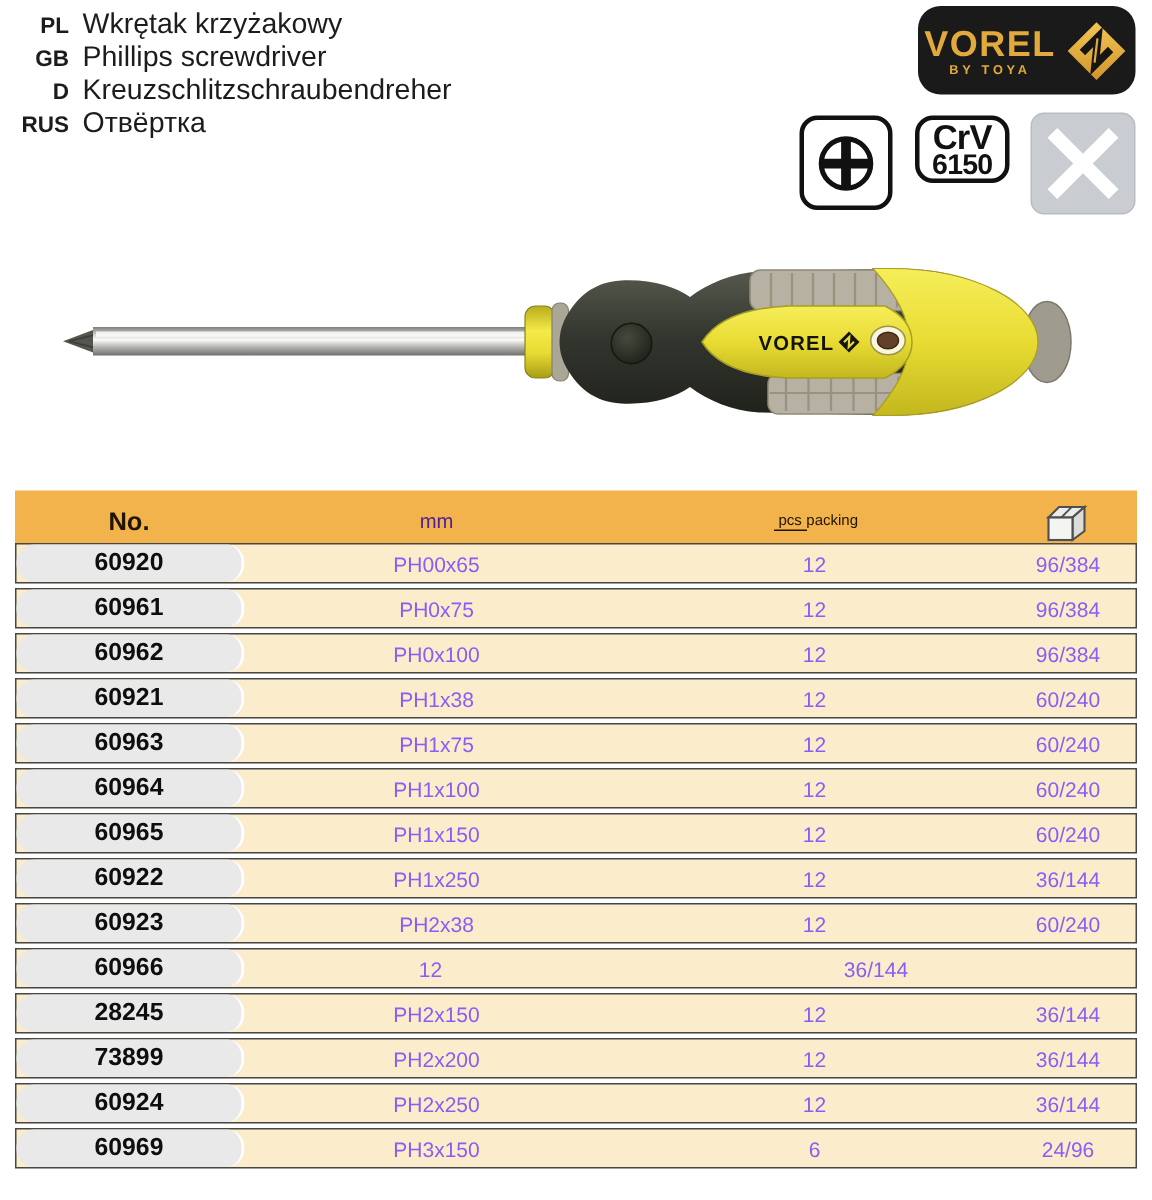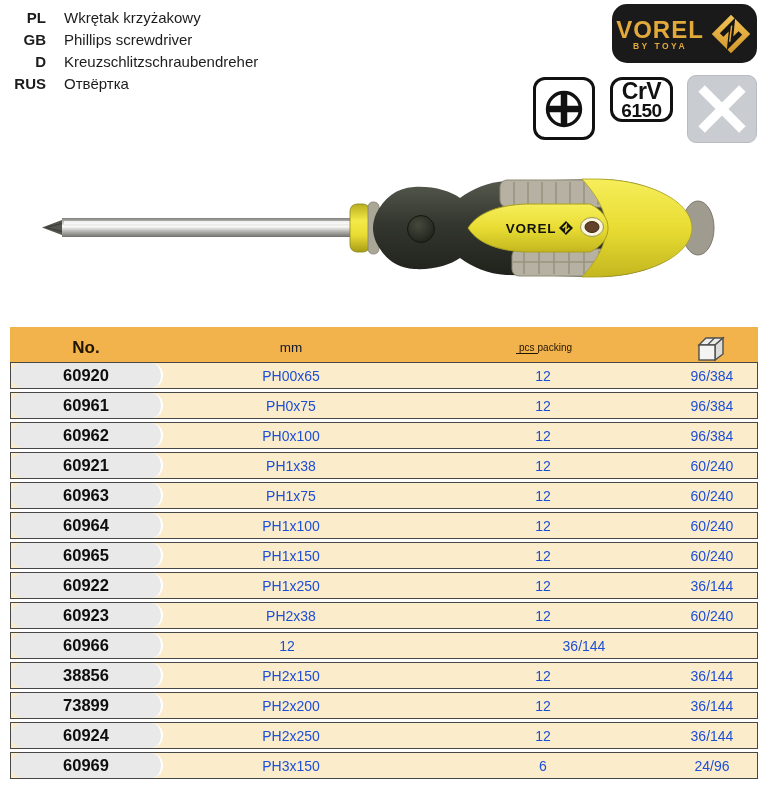--- a/index.html
+++ b/index.html
@@ -11,21 +11,21 @@
   html,body{margin:0;padding:0;background:#fff;}
   .page{position:relative;width:768px;height:800px;background:#fff;overflow:hidden;
         font-family:"Liberation Sans",sans-serif;color:#1c1c1c;}
 
   
   .trans{position:absolute;top:6px;}
   .trans-left{left:12px;}
   .trans-right{left:252px;}
   .t-row{display:flex;height:22px;align-items:center;}
   .t-lang{width:34px;text-align:right;font-weight:bold;font-size:15px;flex:none;}
-  .t-name{margin-left:18px;font-size:15px;white-space:nowrap;}
+  .t-name{margin-left:9px;font-size:19px;white-space:nowrap;}
 
   
   .logo{position:absolute;left:612px;top:4px;width:145px;height:59px;background:var(--logo-bg);
         border-radius:15px;display:flex;align-items:center;justify-content:center;gap:5px;}
   .logo-text{display:flex;flex-direction:column;align-items:center;margin-top:3px;}
   .logo-name{color:var(--brand-gold);font-weight:bold;font-size:24px;line-height:22px;letter-spacing:1px;}
   .logo-by{color:var(--brand-gold);font-weight:bold;font-size:8.5px;line-height:10px;letter-spacing:2.5px;}
 
   
   .badge{position:absolute;box-sizing:border-box;}
@@ -40,29 +40,29 @@
            border:1px solid #b8bcc2;border-radius:9px;display:flex;align-items:center;justify-content:center;}
 
   
   .product{position:absolute;left:0;top:160px;}
 
   
   .thead{position:absolute;left:10px;top:327px;width:748px;height:43px;background:var(--header-bg);
          border-bottom:2px solid #3a3a3a;box-sizing:border-box;display:flex;}
   .th{display:flex;align-items:center;justify-content:center;flex:none;}
   .th-no{width:152px;font-weight:bold;font-size:17px;color:#201500;}
-  .th-mm{width:258px;font-size:13.5px;color:#0f172a;}
+  .th-mm{width:258px;font-size:13.5px;color:#4c1d95;}
   .th-pcs{width:248px;flex-direction:row;font-size:10px;color:#201500;line-height:11px;}
   .pcs-top{border-bottom:1px solid #201500;padding:0 3px;}
   .th-box{width:90px;}
   .tbody{position:absolute;left:10px;top:362px;width:748px;}
   .row{display:flex;height:27px;margin-bottom:3px;border:1px solid var(--border-dark);
        background:var(--row-bg);box-sizing:border-box;}
   .cell{display:flex;align-items:center;justify-content:center;flex:none;box-sizing:border-box;
-        font-size:14px;color:#1d4ed8;}
+        font-size:14px;color:#8b5cf6;}
   .c-no{width:152px;background:var(--no-col-bg);border-right:2px solid #fff;
         font-weight:bold;font-size:16.5px;color:#0e0e0e;border-radius:12px;}
   .c-mm{width:256px;}
   .c-pcs{width:248px;}
   .c-pack{flex:1;}
 </style>
 </head>
 <body>
 
 <div class="page">
@@ -287,21 +287,21 @@
         <div class="cell c-pack">60/240</div>
       </div>
 
       <div class="row">
         <div class="cell c-no">60966</div>
         <div class="cell c-pcs">12</div>
         <div class="cell c-pack">36/144</div>
       </div>
 
       <div class="row">
-        <div class="cell c-no">38856</div>
+        <div class="cell c-no">28245</div>
         <div class="cell c-mm">PH2x150</div>
         <div class="cell c-pcs">12</div>
         <div class="cell c-pack">36/144</div>
       </div>
 
       <div class="row">
         <div class="cell c-no">73899</div>
         <div class="cell c-mm">PH2x200</div>
         <div class="cell c-pcs">12</div>
         <div class="cell c-pack">36/144</div>

